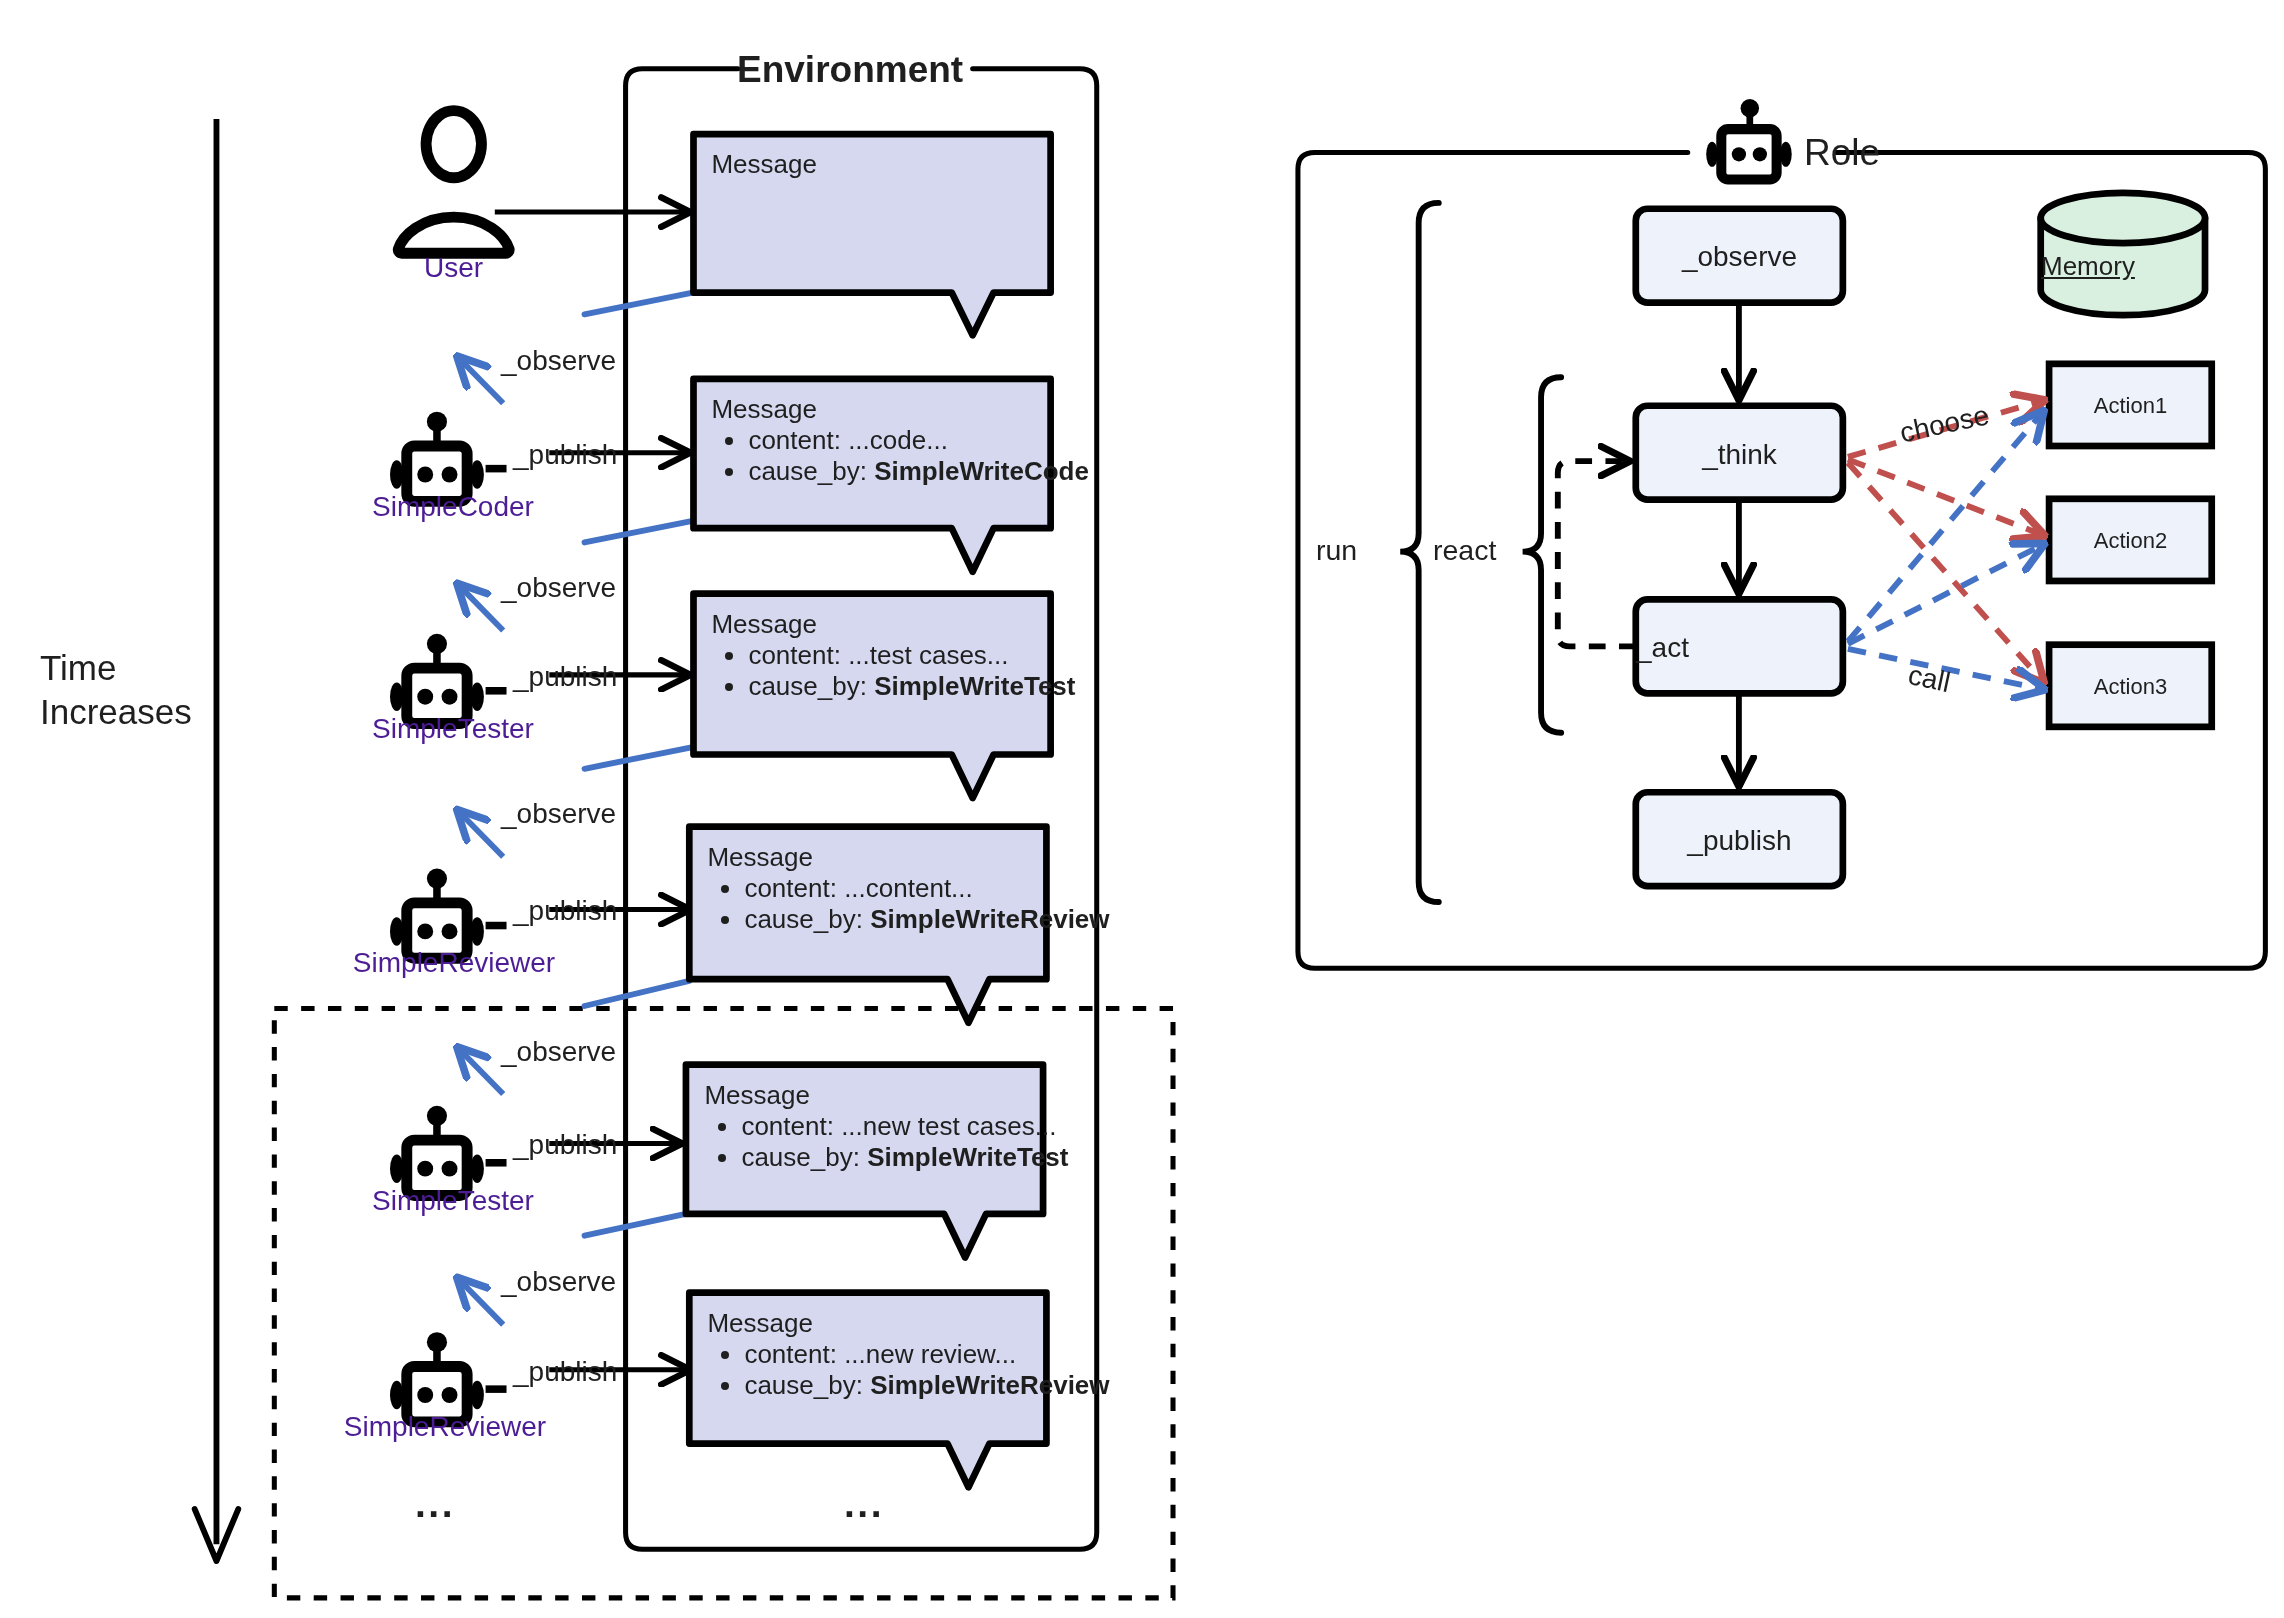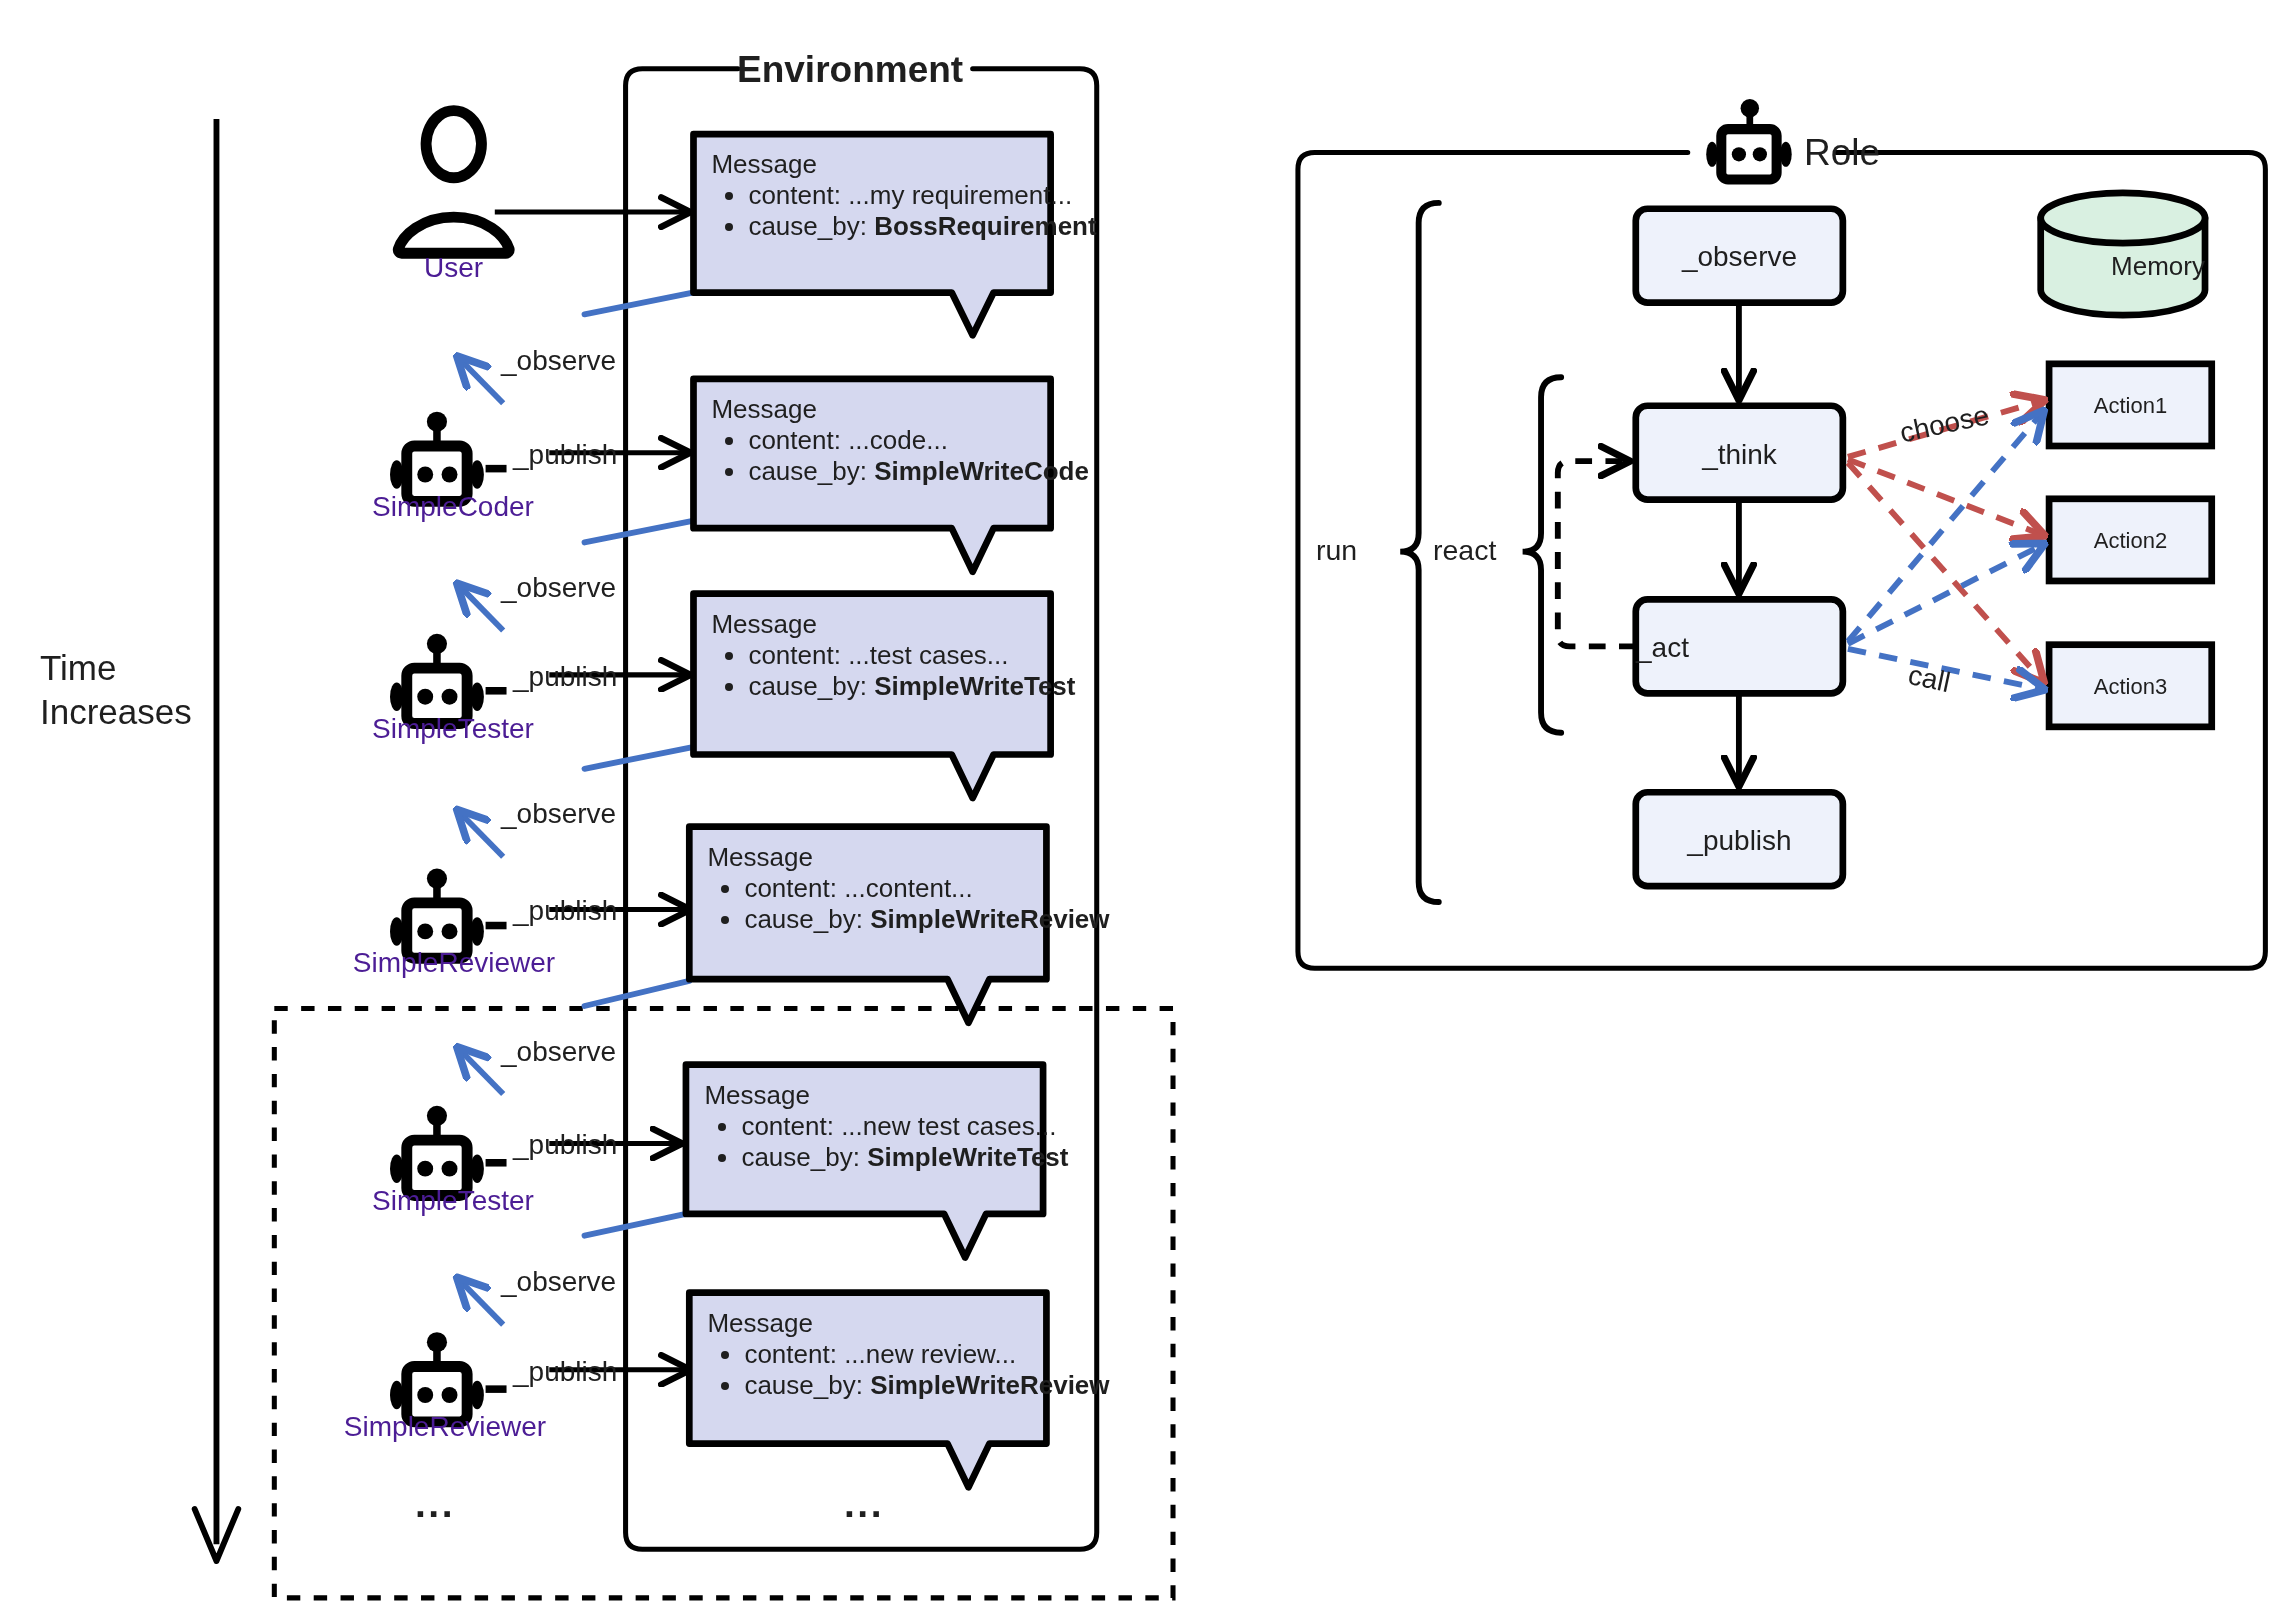--- a/index.html
+++ b/index.html
@@ -223,30 +223,20 @@
 
 <div class="lbl lbl-edge" style="left:501px;top:345px;">_observe</div>
 <div class="lbl lbl-edge" style="left:501px;top:572px;">_observe</div>
 <div class="lbl lbl-edge" style="left:501px;top:798px;">_observe</div>
 <div class="lbl lbl-edge" style="left:501px;top:1036px;">_observe</div>
 <div class="lbl lbl-edge" style="left:501px;top:1266px;">_observe</div>
 
 <div class="msgbox" style="left:693px;top:134px;width:357px;height:158px;">
   <div class="msg-inner">
     <div class="msg-title">Message</div>
-    <ul class="msg-list">
-      <li class="msg-li">
-        <span>content:</span>
-        <span>...my requirement...</span>
-      </li>
-      <li class="msg-li">
-        <span>cause_by:</span>
-        <span class="msg-strong">BossRequirement</span>
-      </li>
-    </ul>
   </div>
 </div>
 
 <div class="msgbox" style="left:693px;top:379px;width:357px;height:149px;">
   <div class="msg-inner">
     <div class="msg-title">Message</div>
     <ul class="msg-list">
       <li class="msg-li">
         <span>content:</span>
         <span>...code...</span>
@@ -327,21 +317,21 @@
 <div class="lbl lbl-ellipsis" style="left:844px;top:1482px;">...</div>
 
 <div class="lbl lbl-brace" style="left:1316px;top:534px;">run</div>
 <div class="lbl lbl-brace" style="left:1427px;top:534px;margin-left:6px;">react</div>
 
 <div class="lbl lbl-node" style="left:1636px;top:241px;width:207px;text-align:center;">_observe</div>
 <div class="lbl lbl-node" style="left:1636px;top:439px;width:207px;text-align:center;">_think</div>
 <div class="lbl lbl-node" style="left:1636px;top:632px;width:207px;text-align:left;">_act</div>
 <div class="lbl lbl-node" style="left:1636px;top:825px;width:207px;text-align:center;">_publish</div>
 
-<div class="lbl lbl-memory" style="left:2041px;top:251px;width:164px;text-align:right;">Memory</div>
+<div class="lbl lbl-memory" style="left:2041px;top:251px;width:164px;text-align:left;text-decoration:underline;">Memory</div>
 
 <div class="lbl lbl-action" style="left:2049px;top:393px;width:163px;text-align:center;">Action1</div>
 <div class="lbl lbl-action" style="left:2049px;top:528px;width:163px;text-align:center;">Action2</div>
 <div class="lbl lbl-action" style="left:2049px;top:674px;width:163px;text-align:center;">Action3</div>
 
 <div class="lbl lbl-dash-edge" style="left:1897px;top:418px;transform:rotate(-12deg);transform-origin:left top;">choose</div>
 <div class="lbl lbl-dash-edge" style="left:1912px;top:659px;transform:rotate(12deg);transform-origin:left top;">call</div>
 
 
 </body></html>

